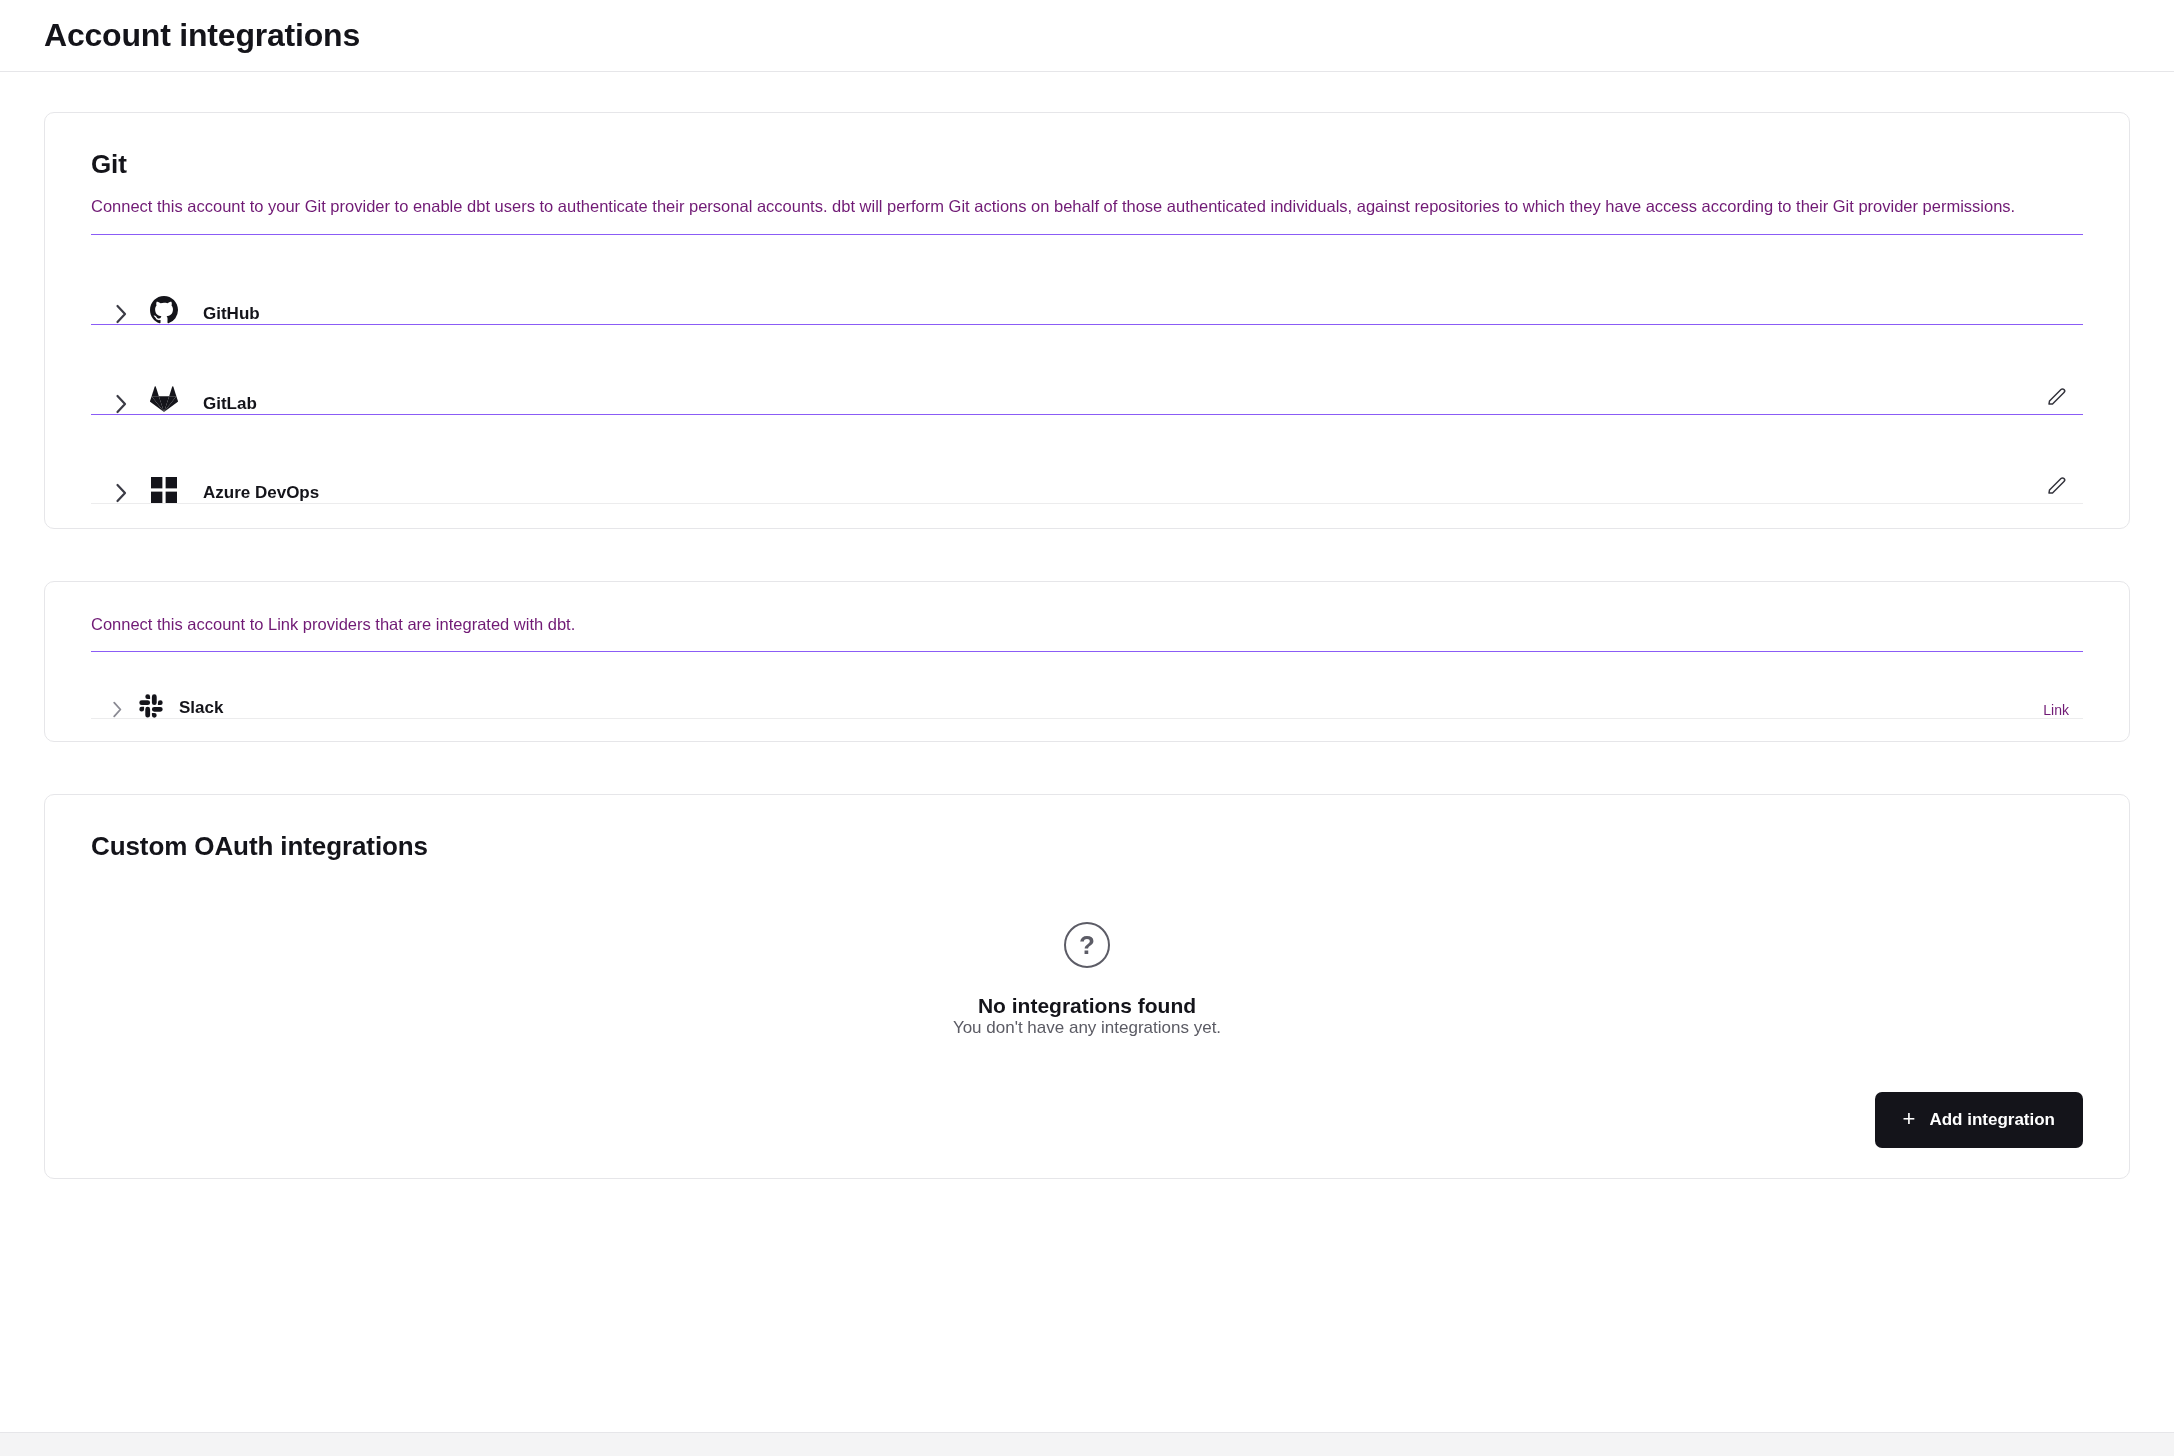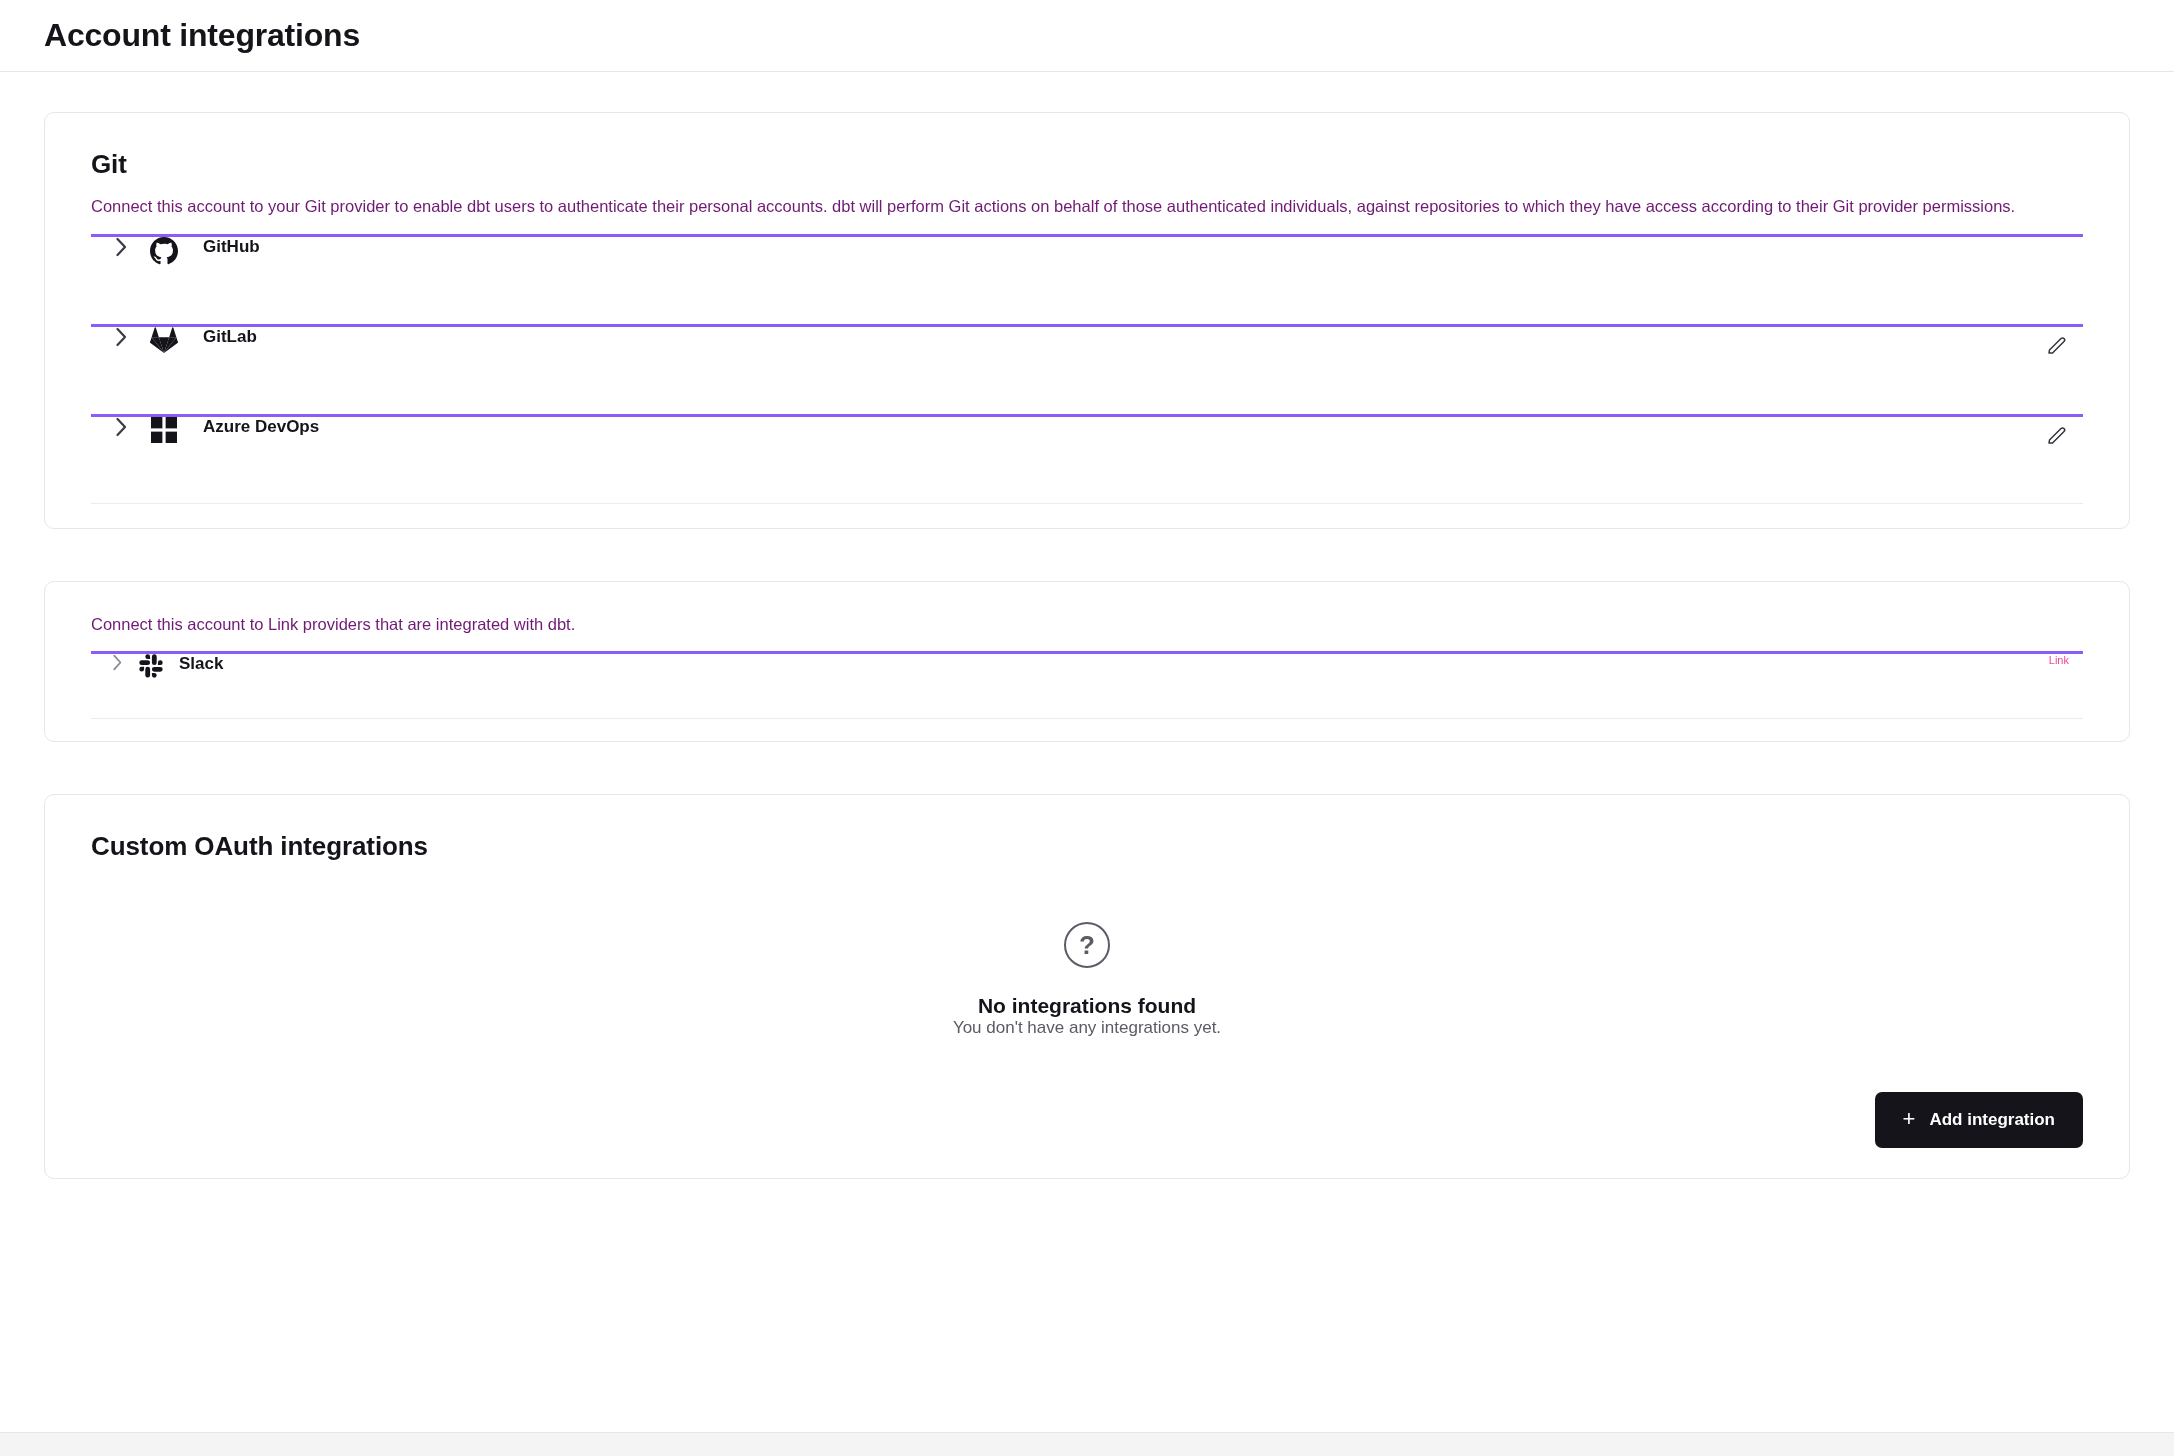--- a/index.html
+++ b/index.html
@@ -60,23 +60,23 @@
     line-height: 1.55;
     color: #701a75;
     max-width: 1990px;
     margin: 0 0 14px 0;
   }
 
   
   .rows { margin-top: 14px; }
   .row {
     display: flex;
-    align-items: flex-start;
+    align-items: flex-end;
     height: 90px;
-    border-top: 3px solid #8b5cf6;
+    border-top: 1px solid #8b5cf6;
     padding: 0 8px 0 8px;
   }
   .row:last-child { border-bottom: 1px solid #ececed; }
 
   .chevron {
     width: 44px;
     flex: 0 0 44px;
     display: flex;
     align-items: center;
     justify-content: center;
@@ -108,22 +108,22 @@
     align-items: center;
     justify-content: center;
     color: #33333c;
     cursor: pointer;
     background: none;
     border: none;
     padding: 0;
   }
 
   .link-action {
-    color: #ec4899;
-    font-size: 11px;
+    color: #701a75;
+    font-size: 14px;
     font-weight: 500;
     text-decoration: none;
     cursor: pointer;
     padding-right: 6px;
   }
 
   
   .row.slack { height: 68px; }
   .row.slack .chevron { width: 36px; flex: 0 0 36px; color: #8a8a93; font-size: 17px; }
   .row.slack .row-icon { width: 32px; flex: 0 0 32px; margin-right: 12px; }

